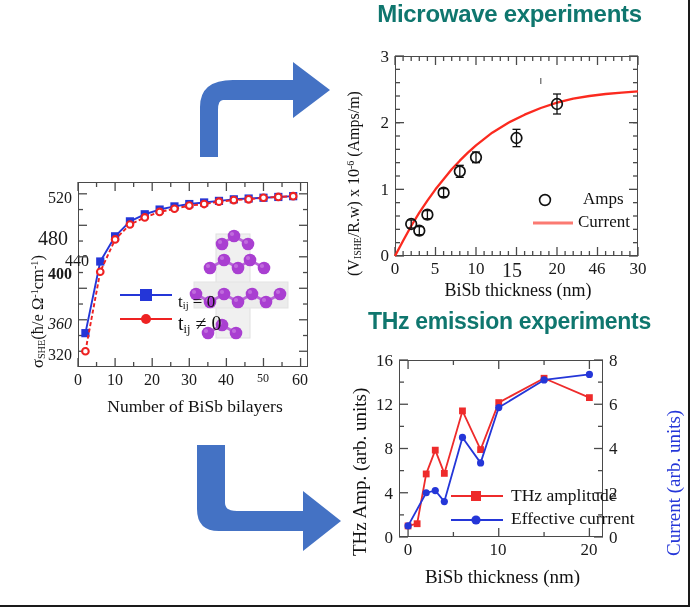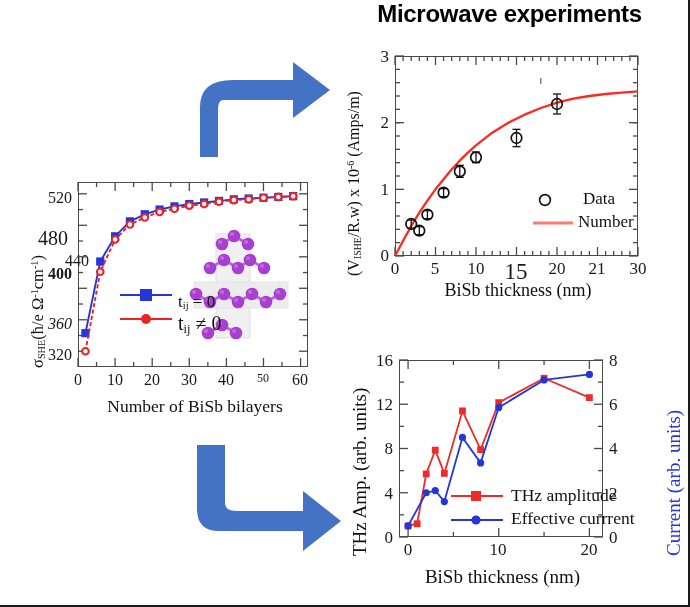--- a/index.html
+++ b/index.html
@@ -2,21 +2,21 @@
 <html><head>
 <meta charset="utf-8">
 <style>
   html,body{margin:0;padding:0;background:#fff;}
   body{width:690px;height:607px;font-family:"Liberation Serif",serif;}
   #root{position:relative;width:690px;height:607px;background:#fff;
         border-right:2px solid #1a1a1a;border-bottom:2px solid #1a1a1a;
         box-sizing:border-box;overflow:hidden;}
 
   .panel{position:absolute;}
-  .ptitle{font-family:"Liberation Sans",sans-serif;font-weight:bold;color:#000000;
+  .ptitle{font-family:"Liberation Sans",sans-serif;font-weight:bold;color:#0f766e;
           text-align:center;letter-spacing:-0.3px;}
 
   
   .frame{position:absolute;border:1.6px solid #4a4a4a;box-sizing:border-box;background:#fff;}
   .tlab{position:absolute;color:#1a1a1a;white-space:nowrap;}
   .axlab{position:absolute;color:#111;white-space:nowrap;}
   .rot{transform-origin:0 0;}
   svg{position:absolute;overflow:visible;}
   .lgtxt{position:absolute;white-space:nowrap;color:#111;}
 
@@ -233,23 +233,23 @@
     <div class="axlab" style="left:40px;top:280px;width:290px;text-align:center;font-size:18px;">BiSb thickness (nm)</div>
 
     <div class="tlab" style="left:36px;top:47px;width:20px;text-align:right;font-size:17px;">3</div>
     <div class="tlab" style="left:36px;top:113px;width:20px;text-align:right;font-size:17px;">2</div>
     <div class="tlab" style="left:36px;top:180px;width:20px;text-align:right;font-size:17px;">1</div>
     <div class="tlab" style="left:36px;top:246px;width:20px;text-align:right;font-size:17px;">0</div>
 
     <div class="tlab" style="left:48px;top:259px;width:28px;text-align:center;font-size:17px;">0</div>
     <div class="tlab" style="left:88px;top:259px;width:28px;text-align:center;font-size:17px;">5</div>
     <div class="tlab" style="left:129px;top:259px;width:28px;text-align:center;font-size:17px;">10</div>
-    <div class="tlab" style="left:169px;top:259px;width:28px;text-align:center;font-size:23px;">15</div>
+    <div class="tlab" style="left:161px;top:259px;width:28px;text-align:right;font-size:20px;">15</div>
     <div class="tlab" style="left:210px;top:259px;width:28px;text-align:center;font-size:17px;">20</div>
-    <div class="tlab" style="left:250px;top:259px;width:28px;text-align:center;font-size:17px;">21</div>
+    <div class="tlab" style="left:250px;top:259px;width:28px;text-align:center;font-size:17px;">46</div>
     <div class="tlab" style="left:291px;top:259px;width:28px;text-align:center;font-size:17px;">30</div>
 
     <svg id="microwave-svg" style="left:0;top:0;width:357px;height:305px;">
         <line x1="62" y1="256" x2="62" y2="247" stroke="#4a4a4a" stroke-width="1.3"></line>
         <line x1="102.5" y1="256" x2="102.5" y2="247" stroke="#4a4a4a" stroke-width="1.3"></line>
         <line x1="143" y1="256" x2="143" y2="247" stroke="#4a4a4a" stroke-width="1.3"></line>
         <line x1="183.5" y1="256" x2="183.5" y2="247" stroke="#4a4a4a" stroke-width="1.3"></line>
         <line x1="224" y1="256" x2="224" y2="247" stroke="#4a4a4a" stroke-width="1.3"></line>
         <line x1="264.5" y1="256" x2="264.5" y2="247" stroke="#4a4a4a" stroke-width="1.3"></line>
         <line x1="305" y1="256" x2="305" y2="247" stroke="#4a4a4a" stroke-width="1.3"></line>
@@ -375,26 +375,27 @@
         <line x1="220" y1="94.00000000000003" x2="228" y2="94.00000000000003" stroke="#111" stroke-width="1.3"></line>
         <line x1="220" y1="114.00000000000003" x2="228" y2="114.00000000000003" stroke="#111" stroke-width="1.3"></line>
         <circle cx="224" cy="104.00000000000003" r="5.3" fill="none" stroke="#111" stroke-width="1.7"></circle>
         <line x1="207.79999999999998" y1="78" x2="207.79999999999998" y2="84" stroke="#555" stroke-width="1.1"></line>
       </svg>
 
     <svg style="left:200px;top:192px;width:48px;height:42px;">
       <circle cx="12" cy="8" r="5.4" fill="none" stroke="#111" stroke-width="1.6"></circle>
       <line x1="0" y1="31" x2="40" y2="31" stroke="#fb7a72" stroke-width="3"></line>
     </svg>
-    <div class="lgtxt" style="left:250px;top:189px;font-size:17px;">Data</div>
-    <div class="lgtxt" style="left:245px;top:212px;font-size:17px;">Number</div>
+    <div class="lgtxt" style="left:250px;top:189px;font-size:17px;">Amps</div>
+    <div class="lgtxt" style="left:245px;top:212px;font-size:17px;">Current</div>
   </div>
 
   <div class="panel" style="left:333px;top:308px;width:357px;height:299px;">
 
+    <div class="ptitle" style="left:0;top:4px;width:353px;font-size:23px;">THz emission experiments</div>
 
     <div class="frame" style="left:66px;top:52px;width:204px;height:177px;"></div>
 
     <div class="axlab rot" style="left:16px;top:248px;transform:rotate(-90deg);font-size:19px;">THz Amp. (arb. units)</div>
 
     <div class="axlab rot" style="left:330px;top:248px;transform:rotate(-90deg);font-size:19px;color:#2436d8;">Current (arb. units)</div>
 
     <div class="axlab" style="left:32px;top:258px;width:275px;text-align:center;font-size:19px;">BiSb thickness (nm)</div>
 
     <div class="tlab" style="left:36px;top:43px;width:24px;text-align:right;font-size:17px;">16</div>

